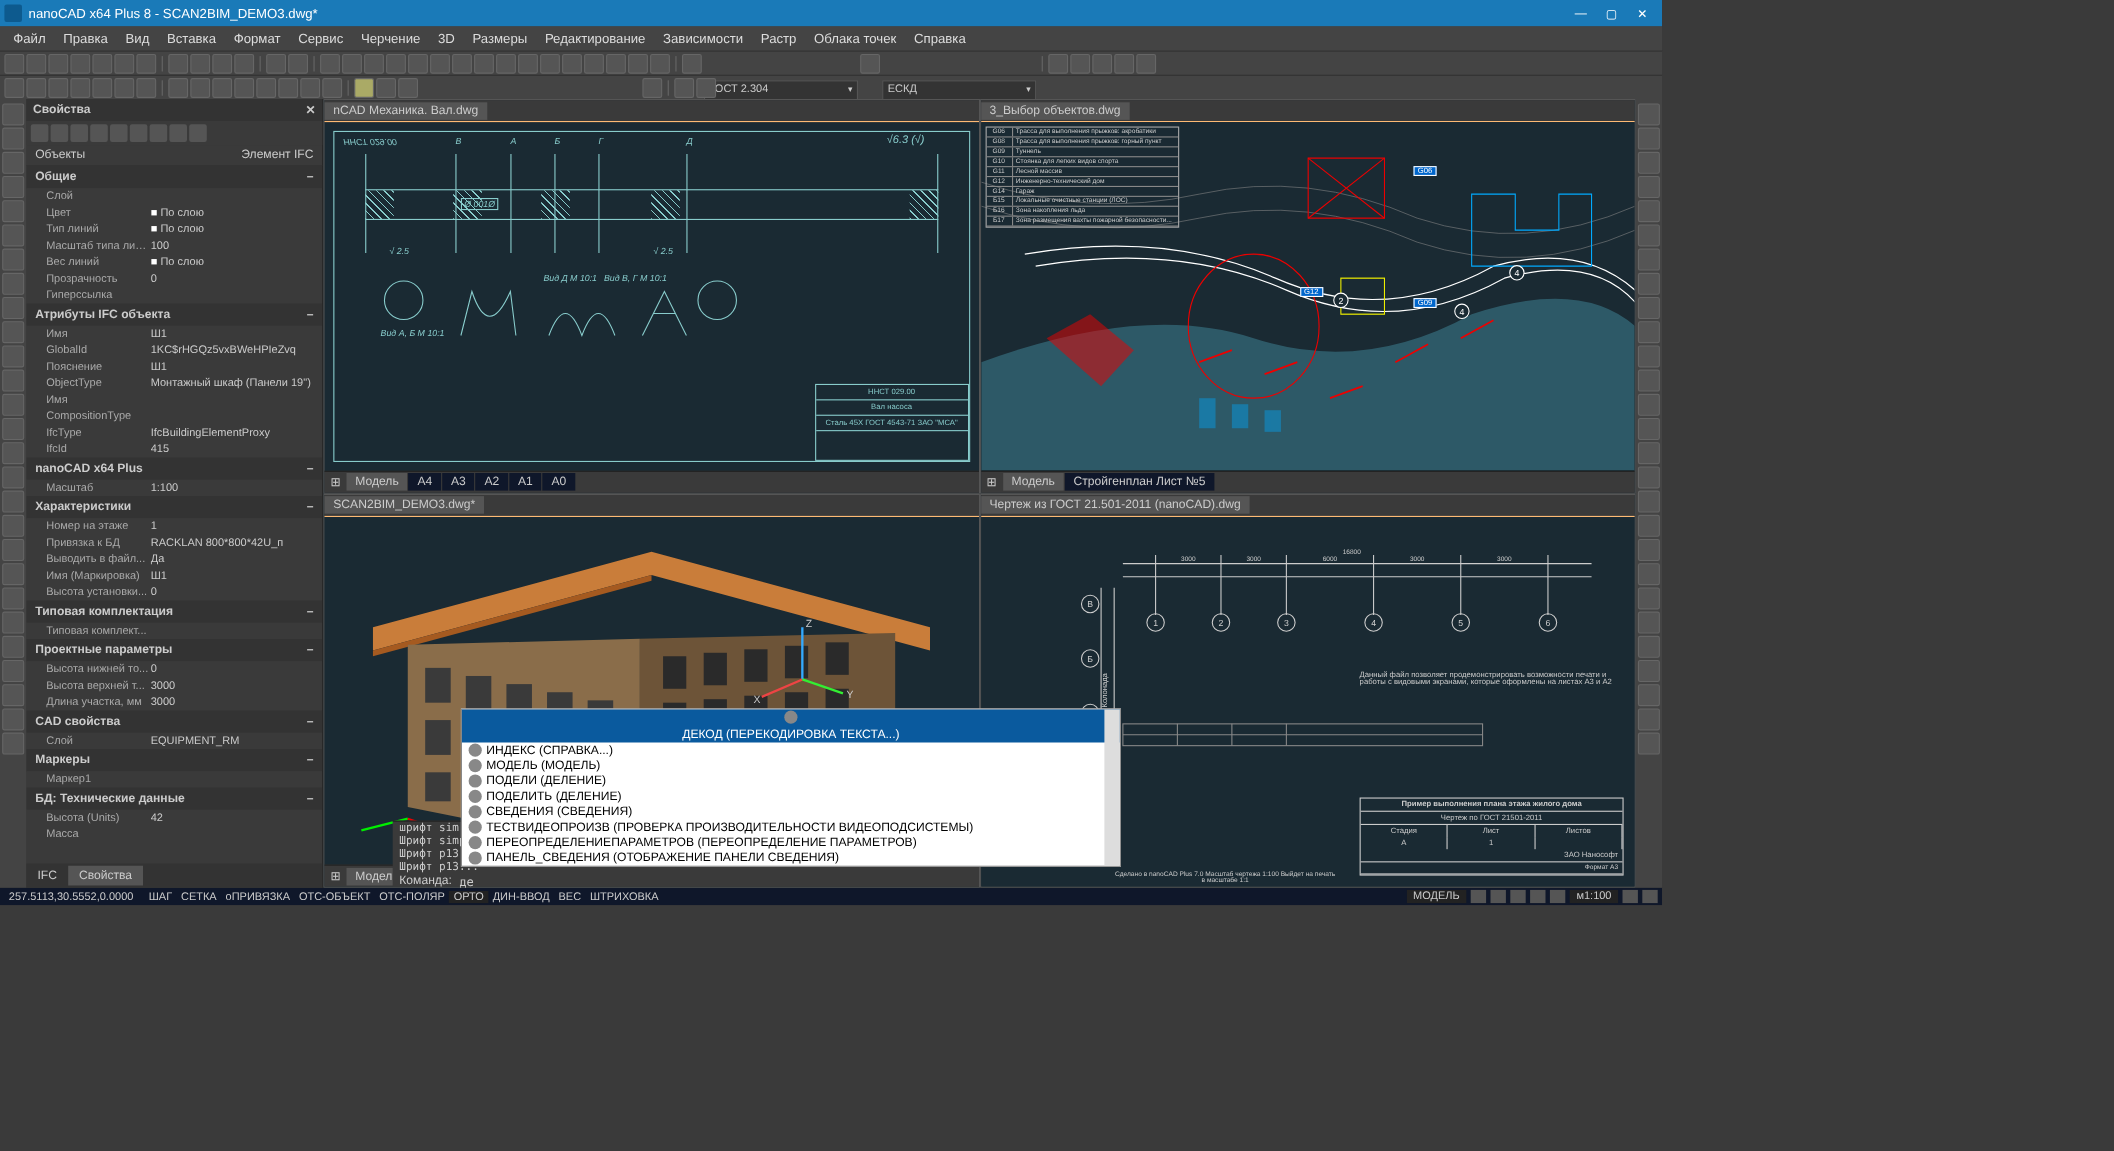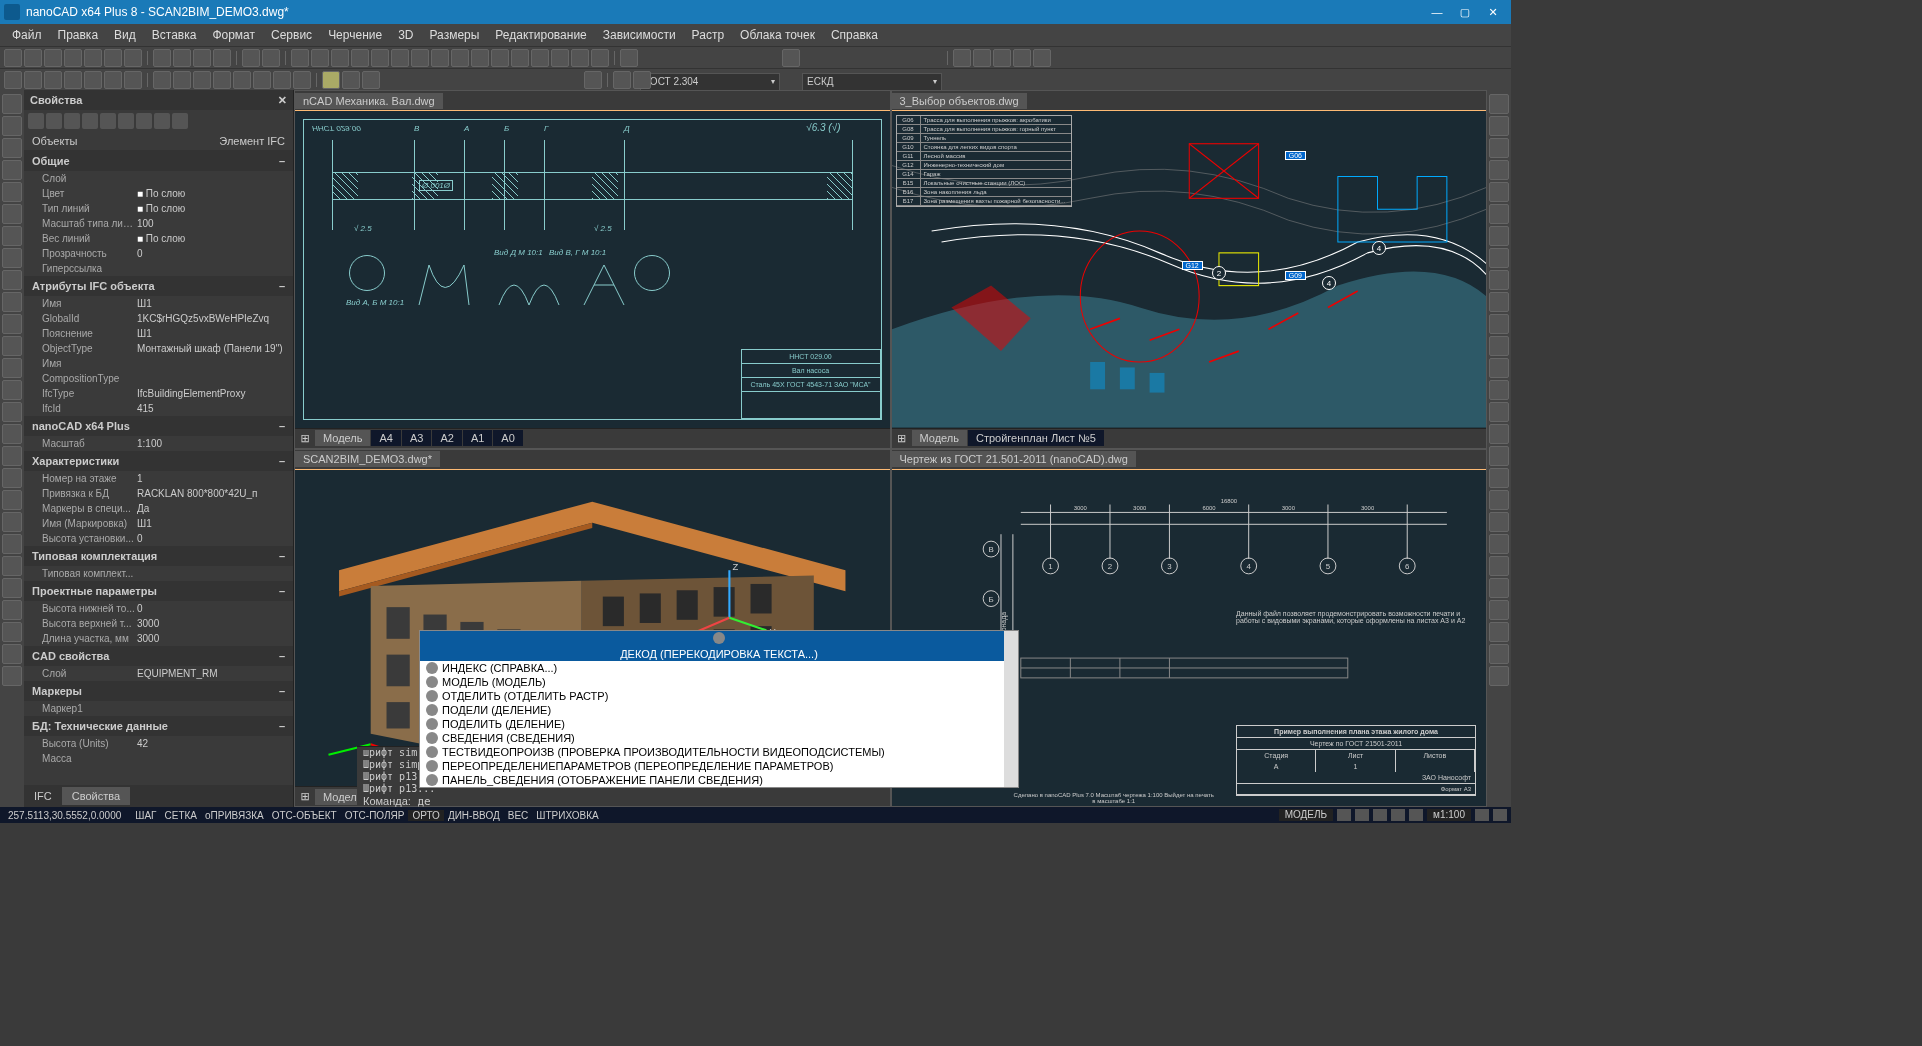--- a/index.html
+++ b/index.html
@@ -353,21 +353,21 @@
         </div>
         <div class="prop-row">
           <span class="key">Номер на этаже</span>
           <span class="val">1</span>
         </div>
         <div class="prop-row">
           <span class="key">Привязка к БД</span>
           <span class="val">RACKLAN 800*800*42U_п</span>
         </div>
         <div class="prop-row">
-          <span class="key">Маркеры в специ...</span>
+          <span class="key">Выводить в файл...</span>
           <span class="val">Да</span>
         </div>
         <div class="prop-row">
           <span class="key">Имя (Маркировка)</span>
           <span class="val">Ш1</span>
         </div>
         <div class="prop-row">
           <span class="key">Высота установки...</span>
           <span class="val">0</span>
         </div>
@@ -655,24 +655,20 @@
                   <span class="ac-icon"></span>
                   <span>ДЕКОД (ПЕРЕКОДИРОВКА ТЕКСТА...)</span>
                 </div>
                 <div class="ac-item">
                   <span class="ac-icon"></span>
                   <span>ИНДЕКС (СПРАВКА...)</span>
                 </div>
                 <div class="ac-item">
                   <span class="ac-icon"></span>
                   <span>МОДЕЛЬ (МОДЕЛЬ)</span>
-                </div>
-                <div class="ac-item">
-                  <span class="ac-icon"></span>
-                  <span>ОТДЕЛИТЬ (ОТДЕЛИТЬ РАСТР)</span>
                 </div>
                 <div class="ac-item">
                   <span class="ac-icon"></span>
                   <span>ПОДЕЛИ (ДЕЛЕНИЕ)</span>
                 </div>
                 <div class="ac-item">
                   <span class="ac-icon"></span>
                   <span>ПОДЕЛИТЬ (ДЕЛЕНИЕ)</span>
                 </div>
                 <div class="ac-item">

